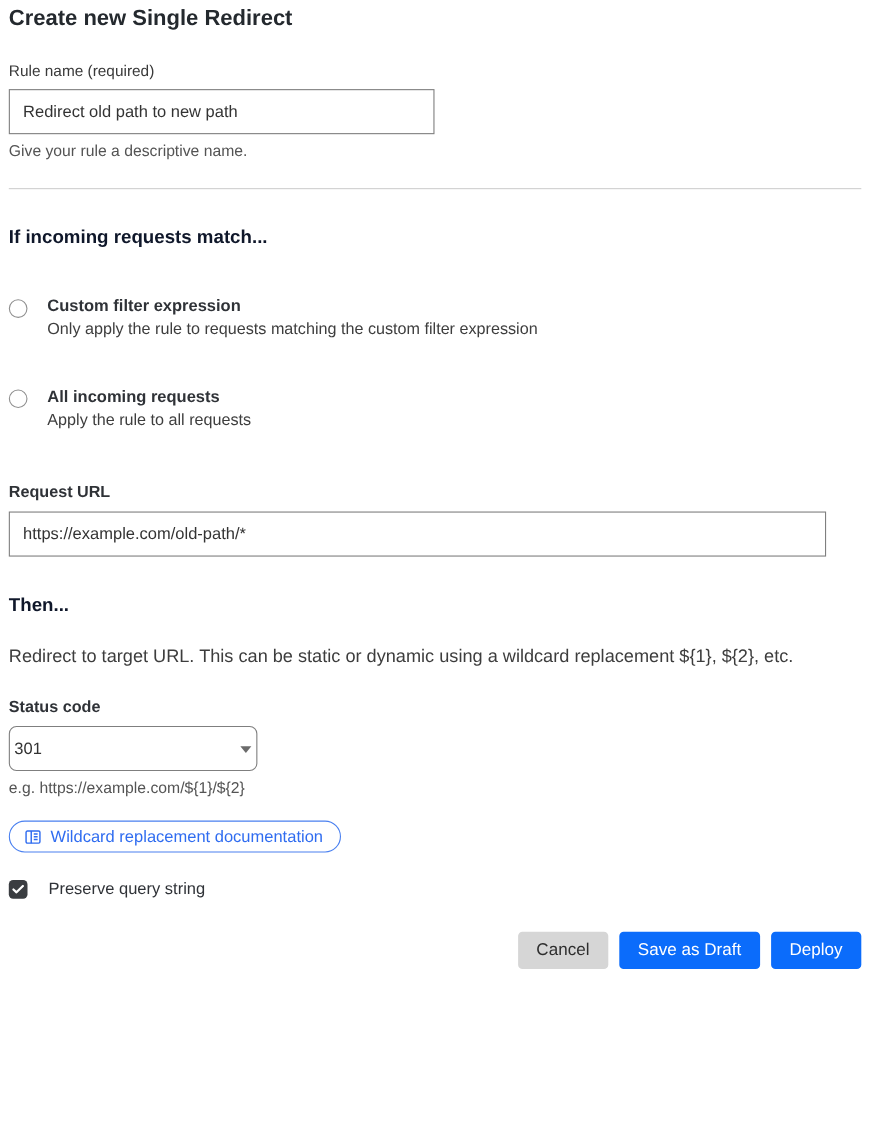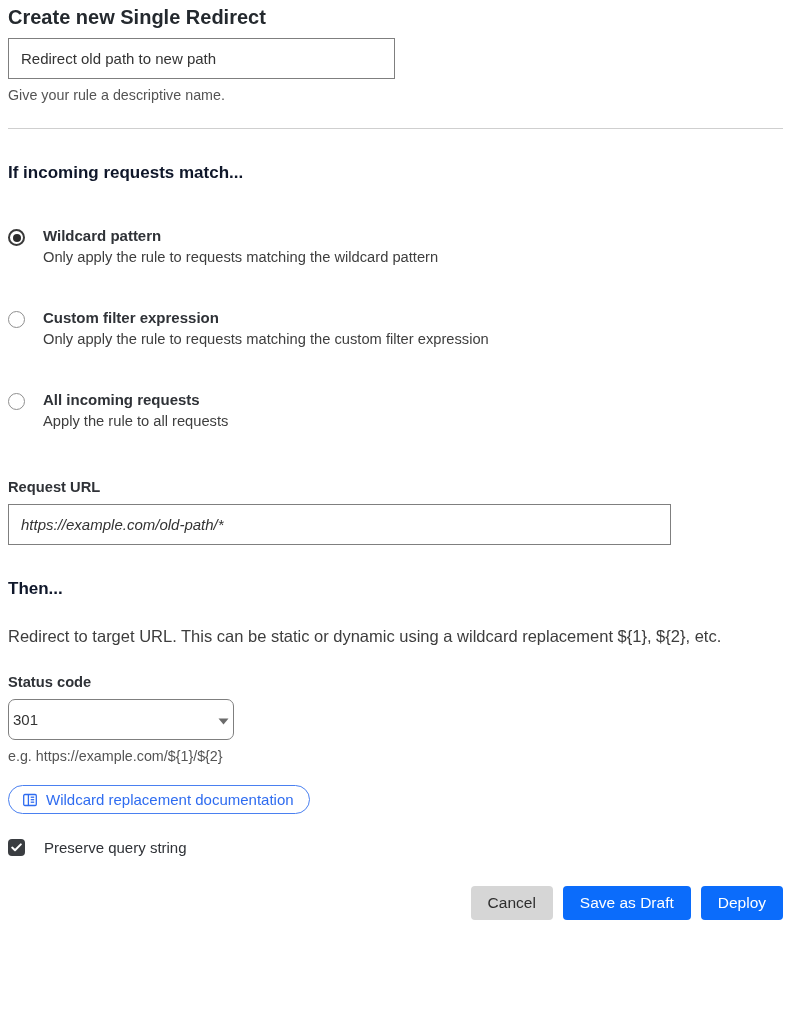--- a/index.html
+++ b/index.html
@@ -38,21 +38,21 @@
     border: 1px solid #7f7f7f;
     border-radius: 0;
     padding: 0 12px;
     font-size: 15px;
     color: #333;
     font-family: inherit;
     background: #fff;
     outline: none;
   }
   .rule-name-input { width: 387px; }
-  .full-input { width: 663px; font-style: italic; }
+  .full-input { width: 743px; }
 
   .help-text {
     font-size: 14.3px;
     color: #545454;
     margin-top: 8px;
   }
   .help-wrap {
     font-size: 14.3px;
     color: #545454;
     margin-top: 9px;
@@ -196,34 +196,28 @@
   .btn-cancel { background: #d6d6d6; color: #2e2e2e; }
   .btn-primary { background: #0b6cfb; color: #fff; }
 </style>
 </head>
 <body>
 
 <div class="page">
 
   <h1 class="page-title">Create new Single Redirect</h1>
 
+  <div class="field-label">Rule name (required)</div>
   <input type="text" class="text-input rule-name-input" value="Redirect old path to new path" style="">
   <div class="help-text">Give your rule a descriptive name.</div>
 
   <hr class="divider">
 
   <h2 class="section-heading">If incoming requests match...</h2>
 
-  <div class="radio-option">
-    <span class="radio checked"></span>
-    <span>
-      <div class="radio-label">Wildcard pattern</div>
-      <div class="radio-desc">Only apply the rule to requests matching the wildcard pattern</div>
-    </span>
-  </div>
 
   <div class="radio-option">
     <span class="radio"></span>
     <span>
       <div class="radio-label">Custom filter expression</div>
       <div class="radio-desc">Only apply the rule to requests matching the custom filter expression</div>
     </span>
   </div>
 
   <div class="radio-option">

